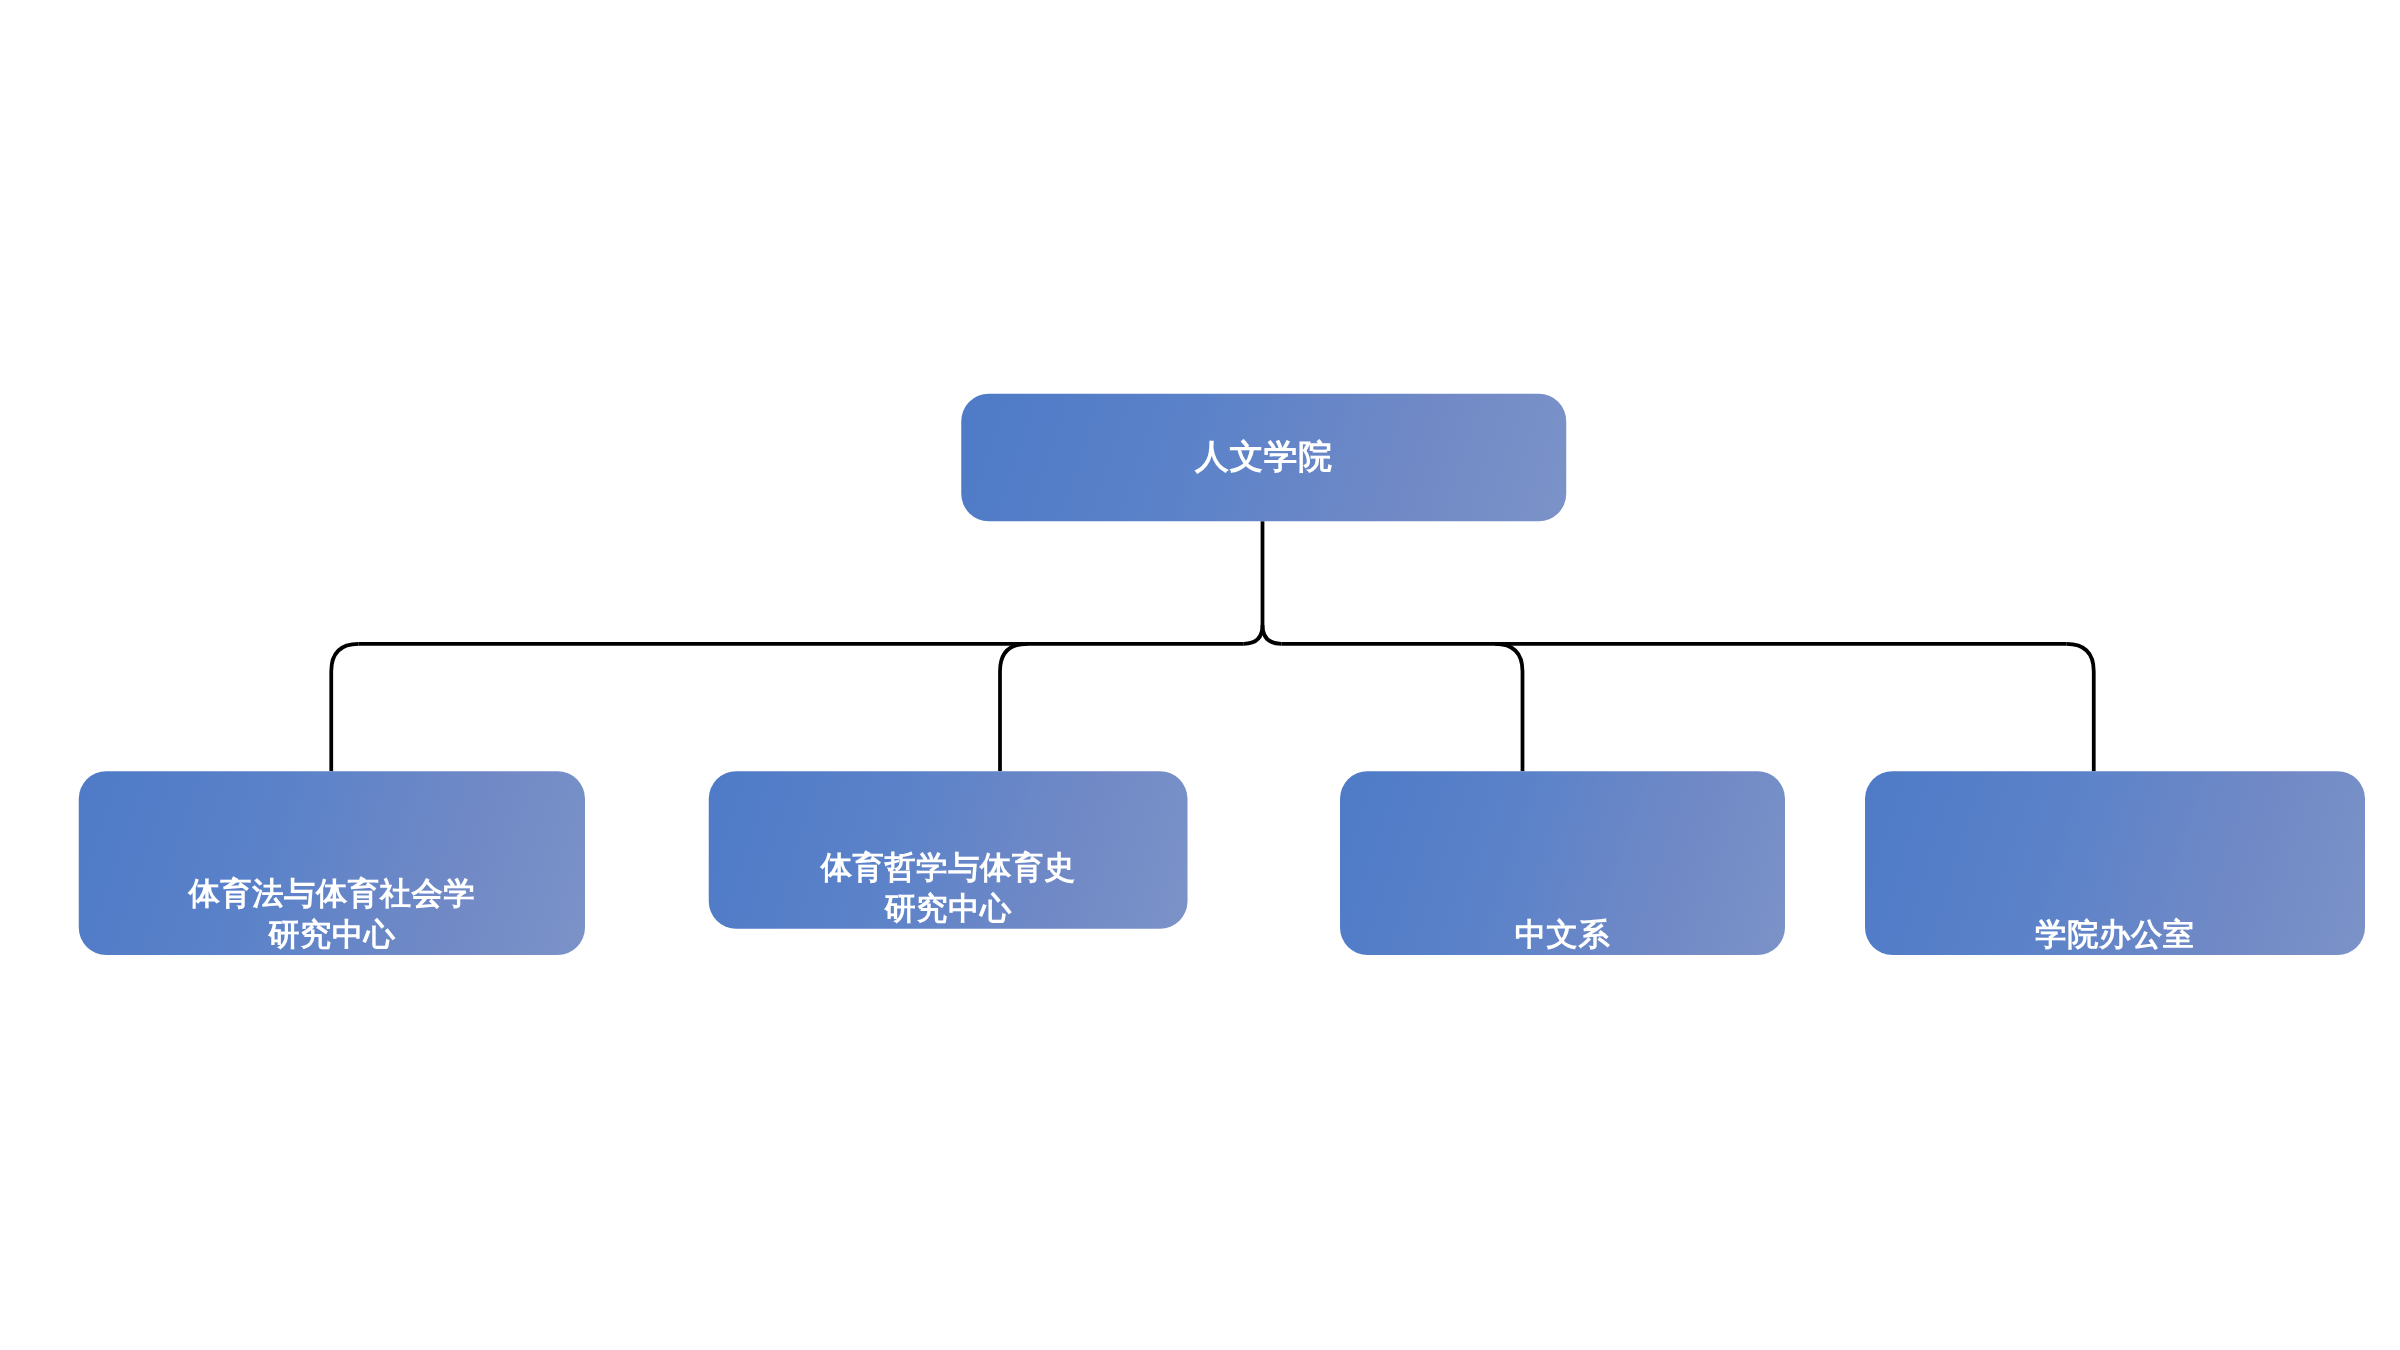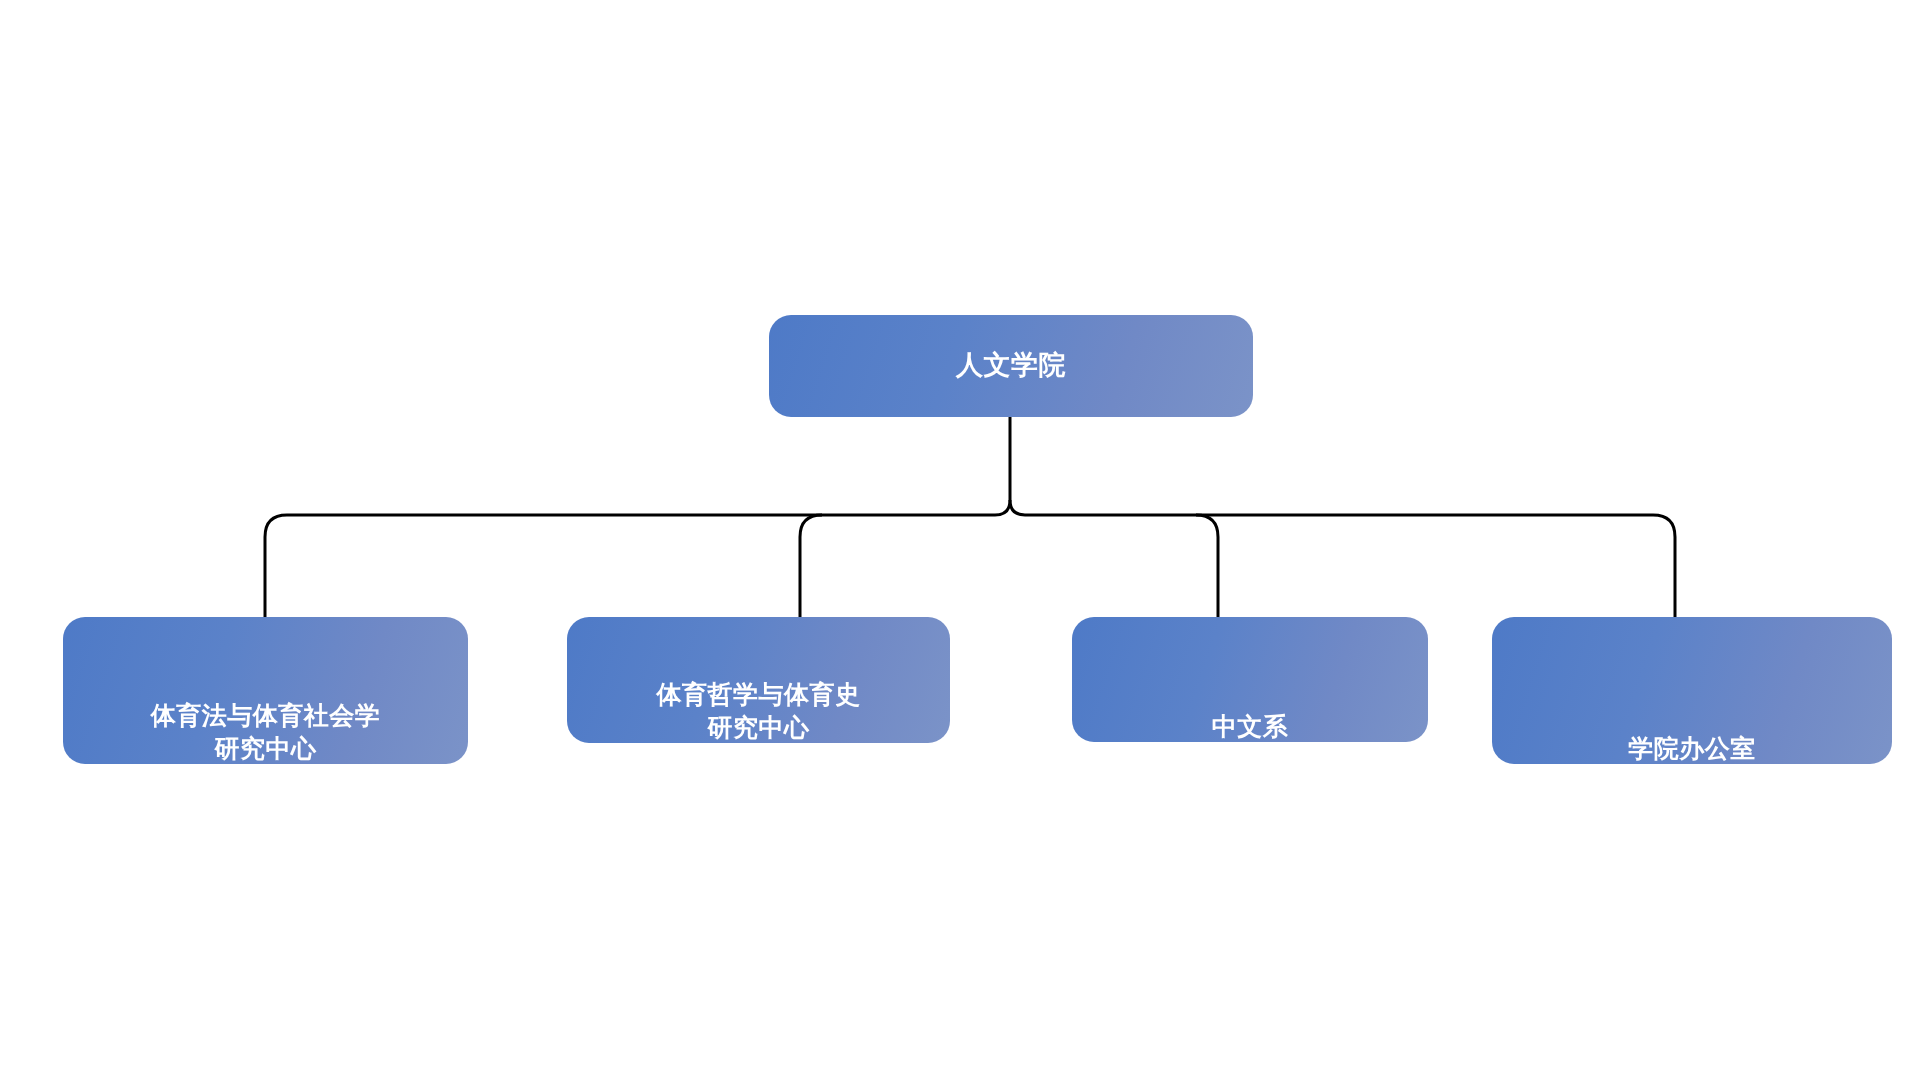--- a/index.html
+++ b/index.html
@@ -89,21 +89,21 @@
   <div class="node-box node-child" style="left:63px; top:617px; width:405px; height:147px; padding-top:25px;">
     <span class="node-label">体育法与体育社会学
 研究中心</span>
   </div>
 
   <div class="node-box node-child" style="left:567px; top:617px; width:383px; height:126px; padding-top:25px;">
     <span class="node-label">体育哲学与体育史
 研究中心</span>
   </div>
 
-  <div class="node-box node-child" style="left:1072px; top:617px; width:356px; height:125px; padding-top:25px;">
+  <div class="node-box node-child" style="left:1072px; top:617px; width:356px; height:147px; padding-top:25px;">
     <span class="node-label">中文系</span>
   </div>
 
   <div class="node-box node-child" style="left:1492px; top:617px; width:400px; height:147px; padding-top:25px;">
     <span class="node-label">学院办公室</span>
   </div>
 
 </div>
 
 </body></html>

